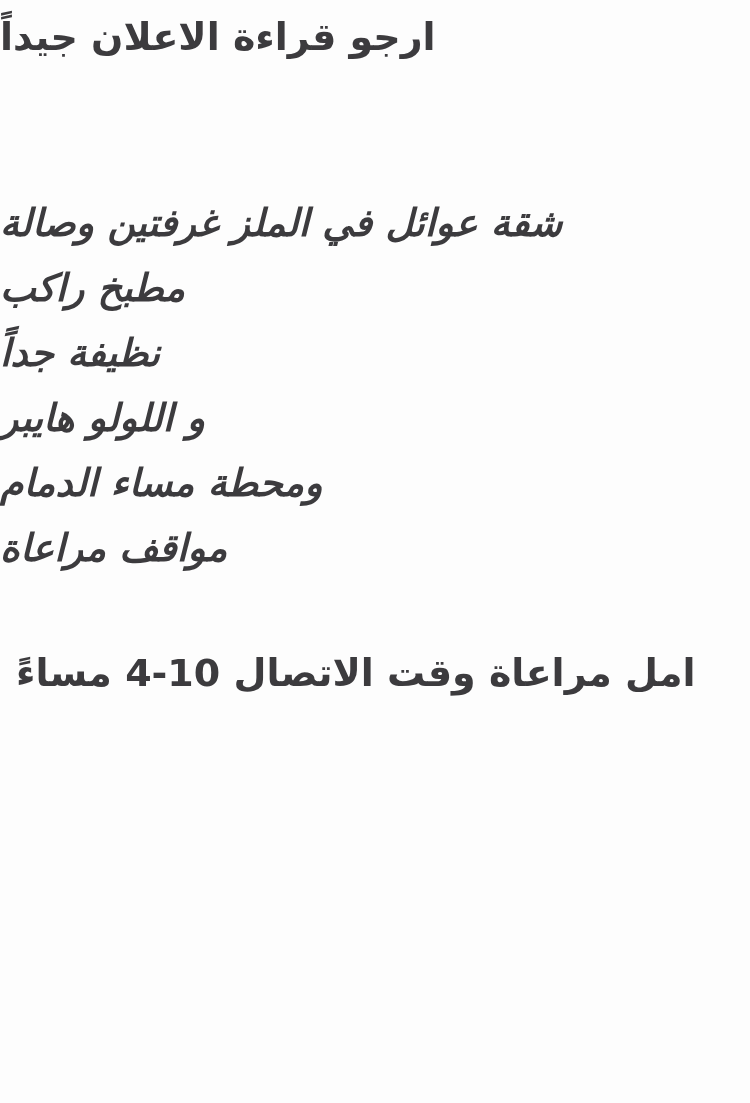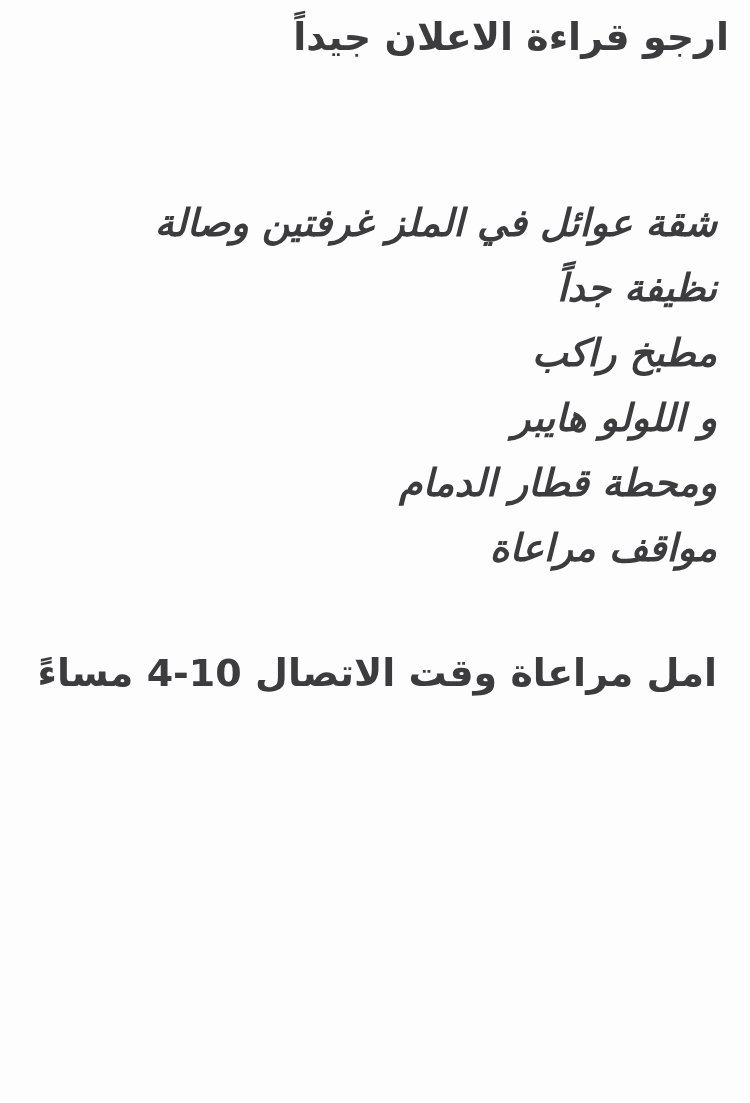--- a/index.html
+++ b/index.html
@@ -17,21 +17,21 @@
     font-family: "DejaVu Sans", sans-serif;
     font-weight: 700;
     color: #3c3b3e;
     width: 750px;
     height: 1103px;
     box-sizing: border-box;
   }
   .line {
     font-size: 38px;
     line-height: 65px;
-    text-align: right;
+    text-align: left;
     white-space: nowrap;
   }
   .title-block {
     margin: 5px 21px 0 0;
   }
   .para-features {
     margin: 121px 33px 0 0;
     font-style: italic;
   }
   .para-price {
@@ -45,24 +45,24 @@
 <body>
 
 <div class="ad">
 
   <div class="title-block">
     <div class="line">ارجو قراءة الاعلان جيداً</div>
   </div>
 
   <div class="para-features">
     <div class="line">شقة عوائل في الملز غرفتين وصالة</div>
+    <div class="line">مطبخ راكب</div>
     <div class="line">نظيفة جداً</div>
-    <div class="line">مطبخ راكب</div>
     <div class="line">و اللولو هايبر</div>
-    <div class="line">ومحطة قطار الدمام</div>
+    <div class="line">ومحطة مساء الدمام</div>
     <div class="line">مواقف مراعاة</div>
   </div>
 
 
   <div class="para-contact">
     <div class="line">امل مراعاة وقت الاتصال 10-4 مساءً</div>
   </div>
 
 </div>
 

